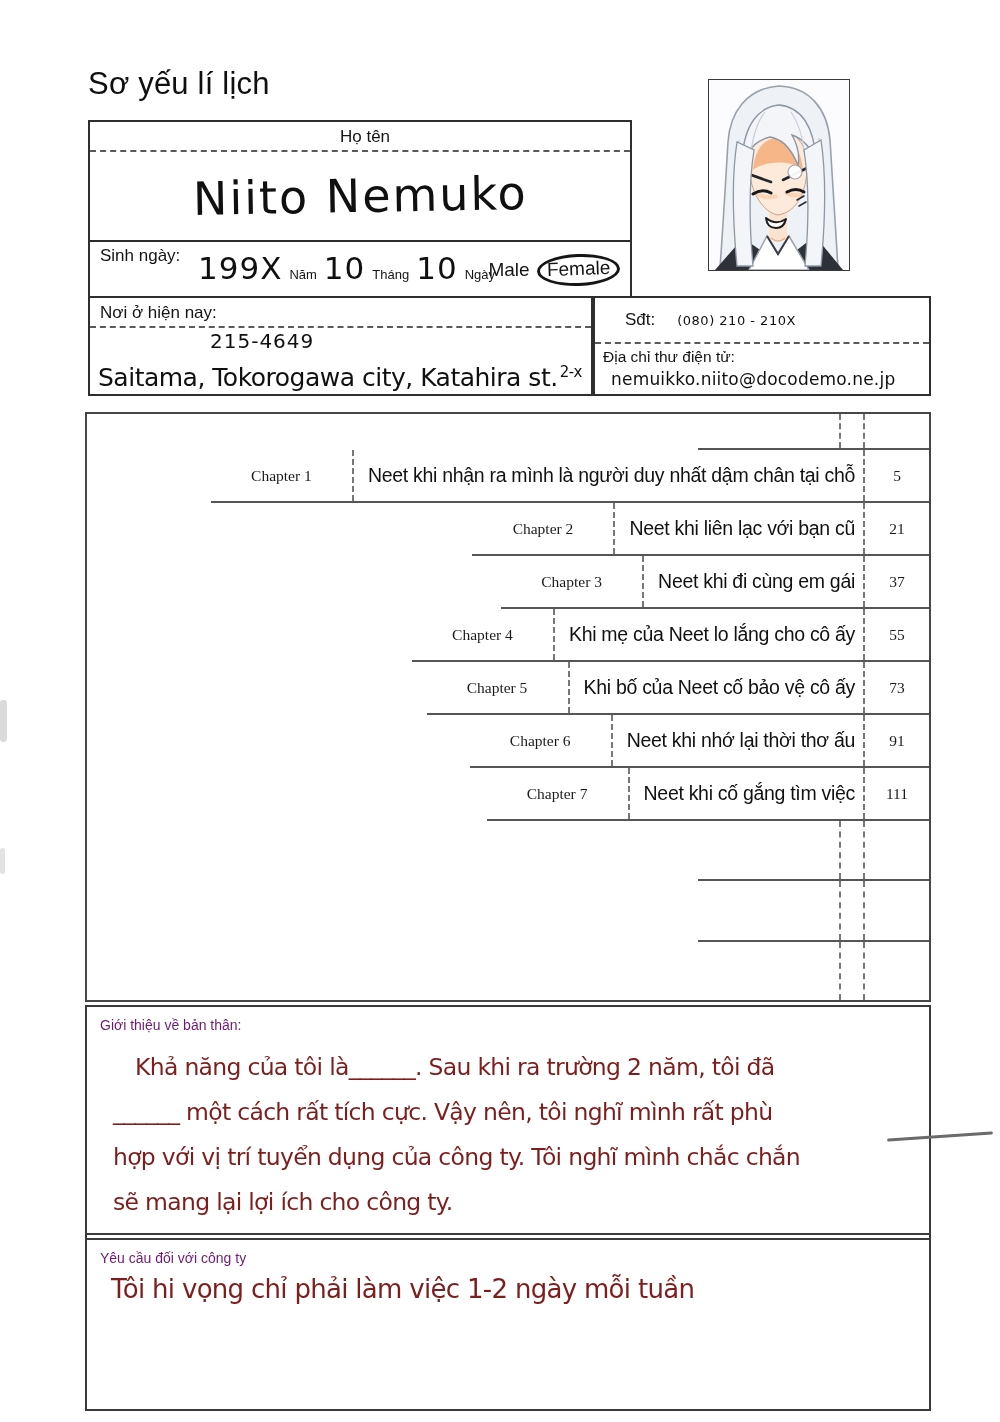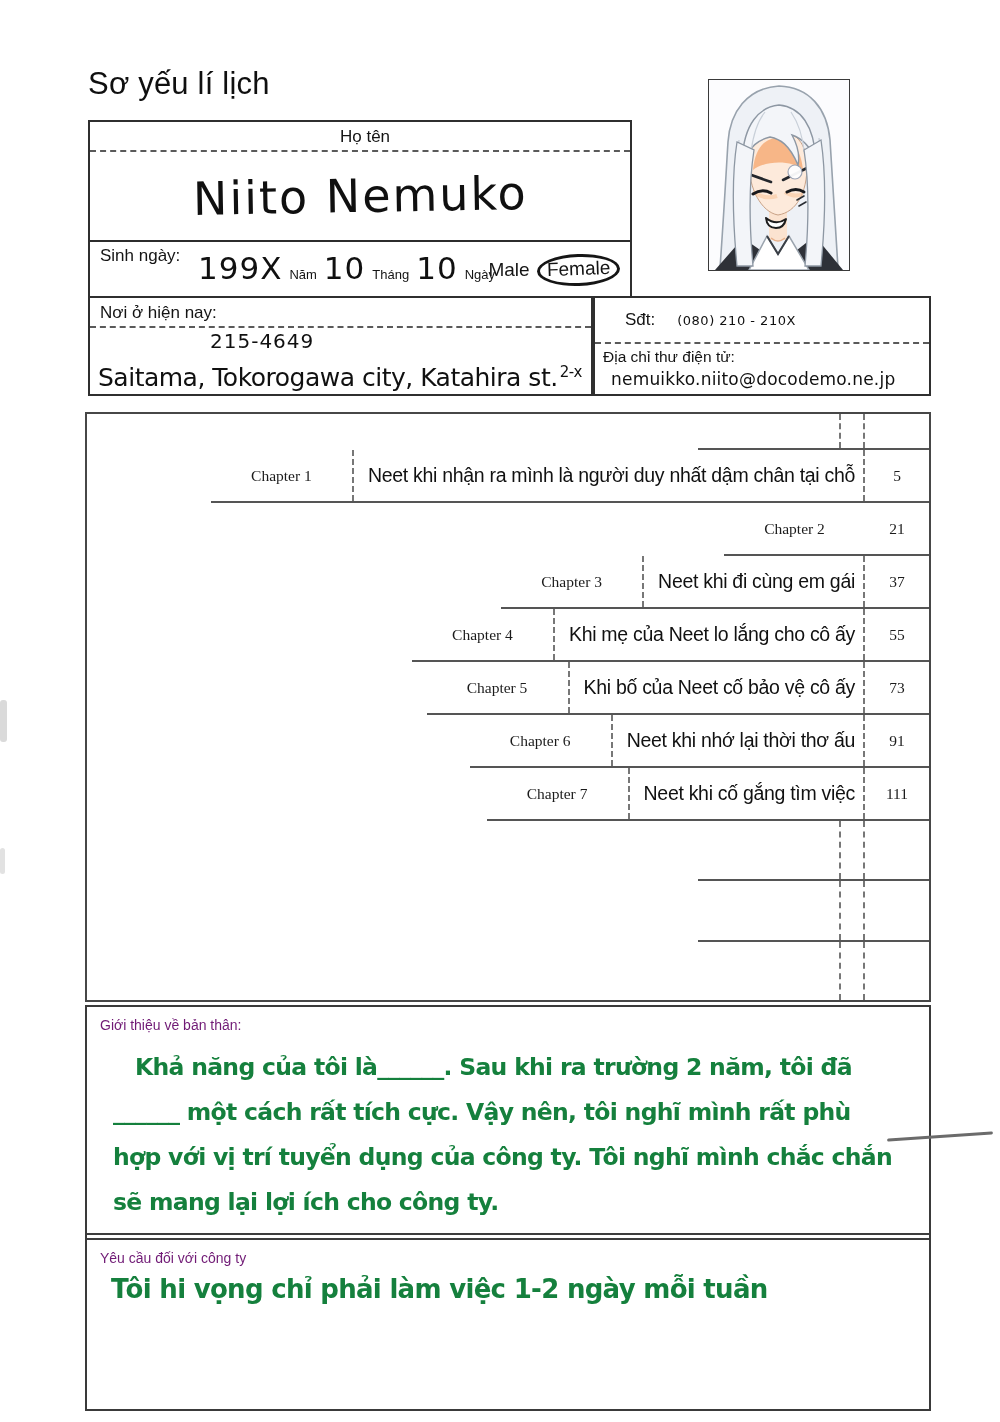--- a/index.html
+++ b/index.html
@@ -11,21 +11,21 @@
   .page-title{
     position:absolute;left:88px;top:66px;font-size:31px;letter-spacing:0.2px;
     color:#0f0f0f;
   }
   .box{position:absolute;border:2px solid #2f2f2f;background:#fff;box-sizing:border-box;}
   
   .box1{left:88px;top:120px;width:544px;height:178px;text-align:center;}
   .row-hoten{height:30px;border-bottom:2px dashed #5a5a5a;box-sizing:border-box;
     padding:5px 0 0 10px;font-size:17px;}
   .row-name{height:88px;display:flex;align-items:center;justify-content:center;}
-  .hand{font-family:"DejaVu Sans",sans-serif;font-weight:700;color:#15803d;}
+  .hand{font-family:"DejaVu Sans",sans-serif;font-weight:400;color:#7f1d1d;}
   .hand-light{font-family:"DejaVu Sans",sans-serif;font-weight:400;color:#101010;}
   .name-hand{font-size:46px;letter-spacing:2px;transform:rotate(-1deg);}
   .row-sinh{position:relative;height:56px;border-top:2.5px solid #2c2c2c;box-sizing:border-box;}
   .dob-label{position:absolute;left:10px;top:4px;font-size:17px;}
   .dob-value{position:absolute;left:108px;top:8px;display:flex;align-items:baseline;gap:7px;}
   .dob-big{font-size:31px;letter-spacing:1px;}
   .dob-unit{font-size:13px;}
   .gender{position:absolute;right:10px;top:12px;display:flex;align-items:center;gap:7px;}
   .gender-male{font-size:19px;}
   .gender-female{font-size:19px;border:3px solid #151515;border-radius:50%;
@@ -179,20 +179,21 @@
       <div class="c2"></div>
       <div class="c3"></div>
     </div>
     <div class="toc-row r-ch">
       <div class="c1">Chapter 1</div>
       <div class="c2">Neet khi nhận ra mình là người duy nhất dậm chân tại chỗ</div>
       <div class="c3">5</div>
     </div>
     <div class="toc-row r-ch">
       <div class="c1">Chapter 2</div>
+      <div class="c2">Neet khi liên lạc với bạn cũ</div>
       <div class="c3">21</div>
     </div>
     <div class="toc-row r-ch">
       <div class="c1">Chapter 3</div>
       <div class="c2">Neet khi đi cùng em gái</div>
       <div class="c3">37</div>
     </div>
     <div class="toc-row r-ch">
       <div class="c1">Chapter 4</div>
       <div class="c2">Khi mẹ của Neet lo lắng cho cô ấy</div>

